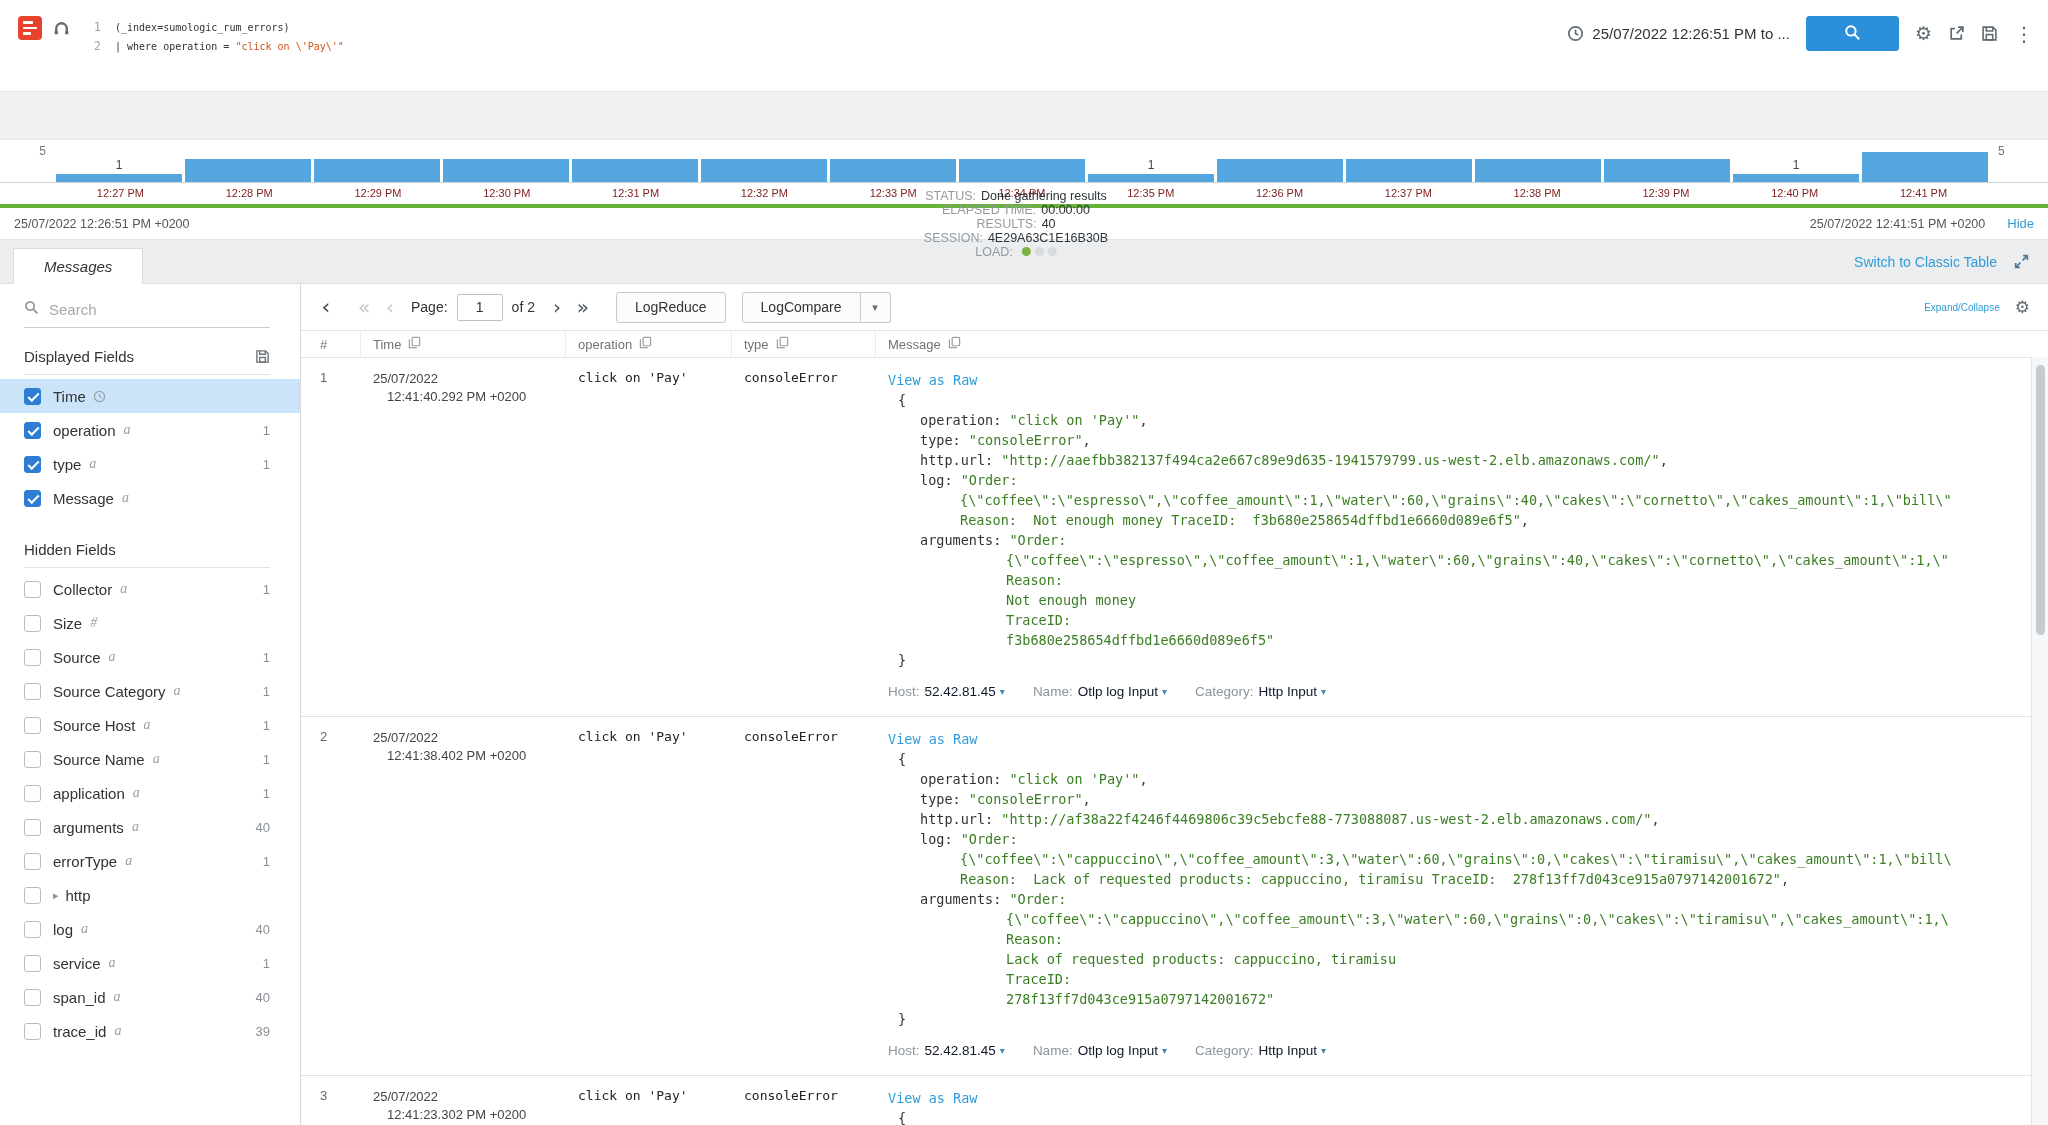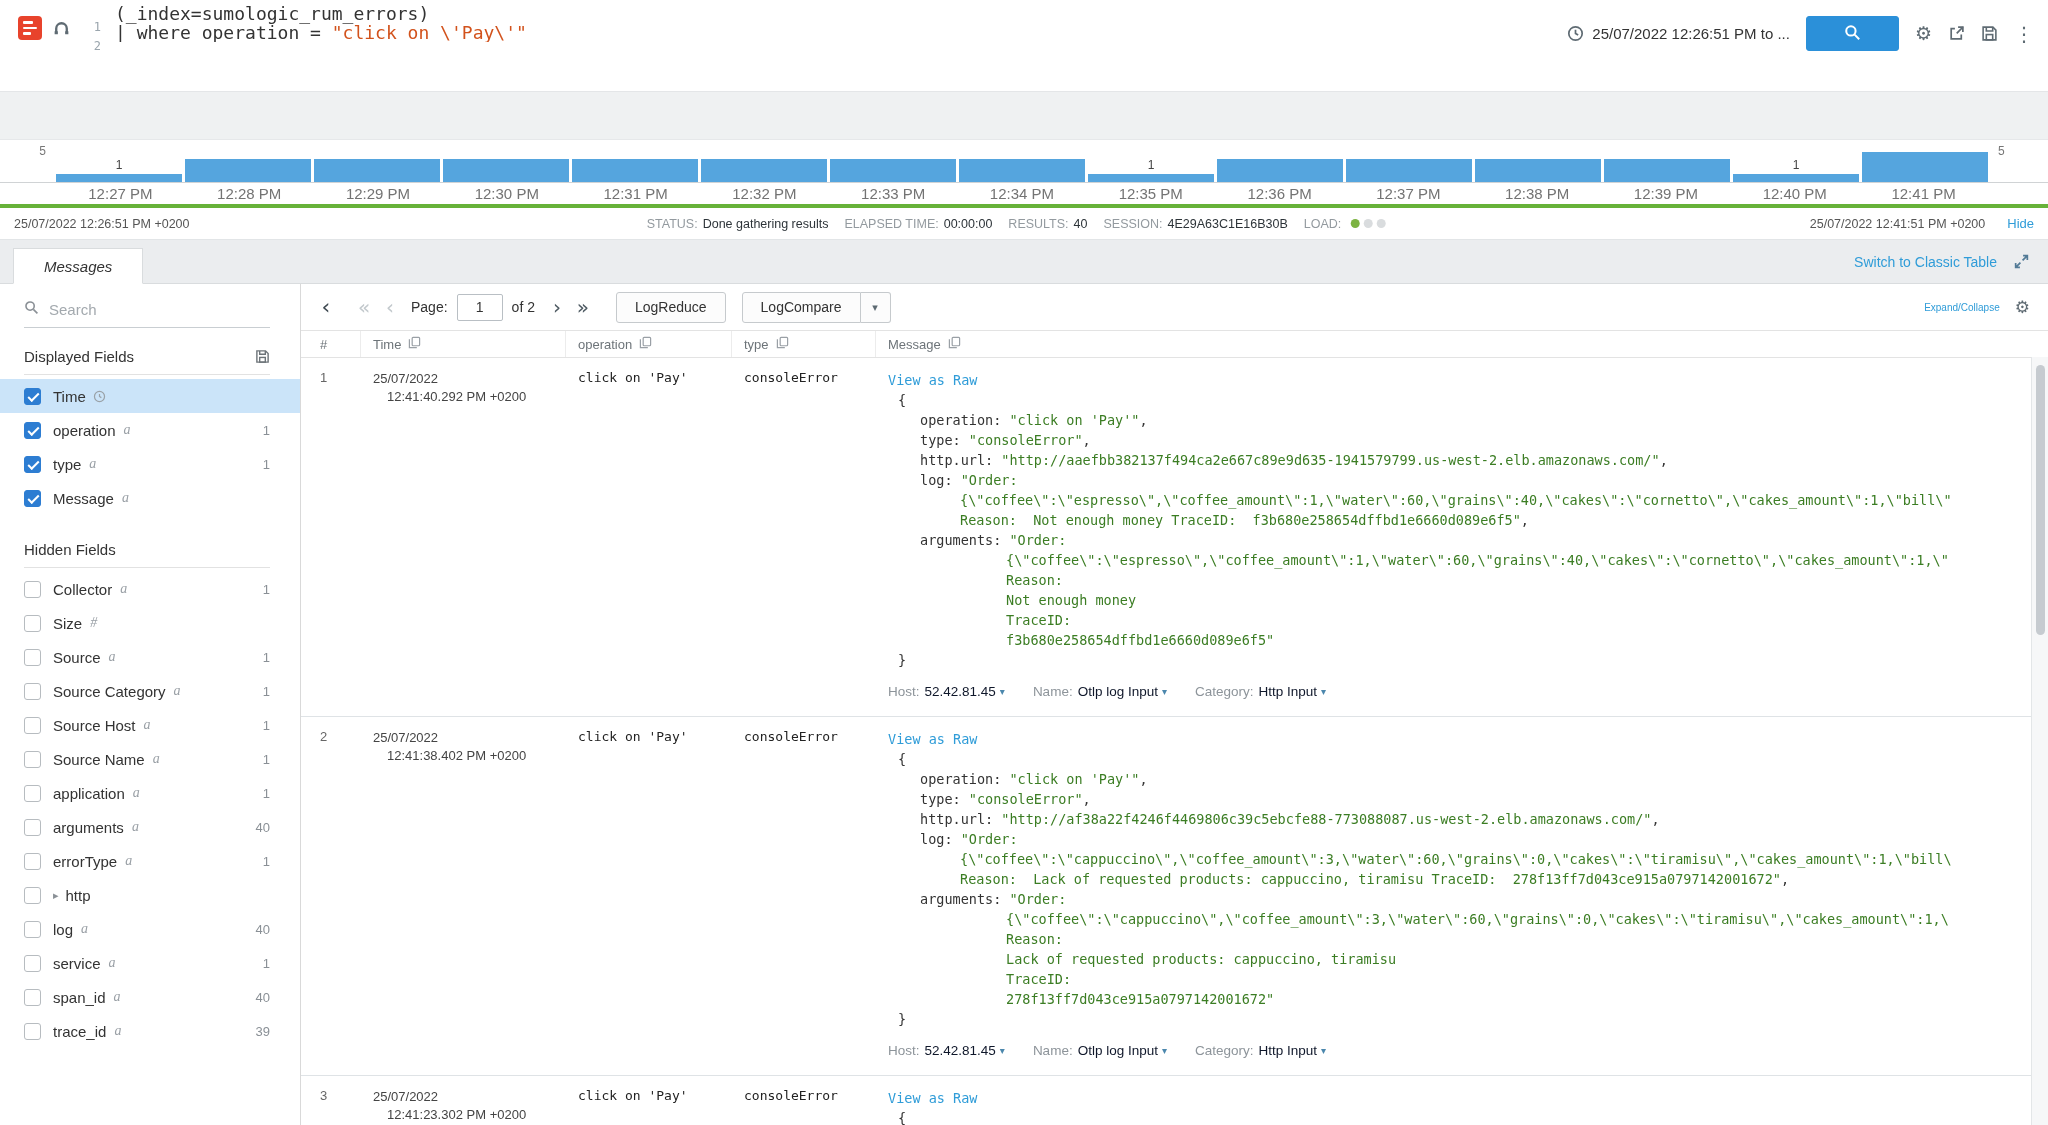--- a/index.html
+++ b/index.html
@@ -7,21 +7,21 @@
   body { font-family:"Liberation Sans", sans-serif; color:#333; }
   .app { position:relative; width:2048px; height:1125px; overflow:hidden; background:#fff; }
 
   
   .topbar { height:92px; display:flex; align-items:flex-start; padding:0 14px 0 18px; background:#fff; border-bottom:1px solid #e4e6e8; }
   .logo { width:24px; height:24px; background:#e8432c; border-radius:4px; display:flex; flex-direction:column; justify-content:center; gap:3px; padding:5px; margin-top:16px; flex:none; }
   .logo-bar { height:3px; background:#fff; border-radius:1px; }
   .b1{width:70%} .b2{width:100%} .b3{width:55%}
   .headset { margin:18px 0 0 10px; flex:none; }
   .gutter { width:30px; text-align:right; font-family:"DejaVu Sans Mono", monospace; font-size:12px; color:#9aa5ad; padding-top:18px; line-height:19px; flex:none; }
-  .query { flex:1; padding:4px 0 0 14px; font-family:"DejaVu Sans Mono", monospace; font-size:18px; line-height:19px; color:#333; overflow:hidden; }
+  .query { flex:1; padding:18px 0 0 14px; font-family:"DejaVu Sans Mono", monospace; font-size:10px; line-height:19px; color:#333; overflow:hidden; }
   .q-string { color:#d2521c; }
   .topbar-right { margin-left:auto; display:flex; align-items:center; gap:16px; margin-top:16px; flex:none; }
   .time-range { display:flex; align-items:center; gap:8px; font-size:15px; color:#333; white-space:nowrap; }
   .search-btn { width:93px; height:35px; background:#2b90d9; border:1px solid #2b90d9; border-radius:3px; display:flex; align-items:center; justify-content:center; cursor:pointer; }
   .icon-btn { display:inline-flex; align-items:center; justify-content:center; cursor:pointer; }
   .glyph-icon { font-family:"DejaVu Sans", sans-serif; color:#5f6b73; font-size:19px; line-height:1; }
   .kebab { font-size:20px; }
 
   
   .gapbar { height:48px; background:#eff1f2; border-bottom:1px solid #e6e8ea; }
@@ -30,24 +30,24 @@
   .hist { height:100px; background:#fff; display:flex; flex-direction:column; padding-top:4px; border-bottom:1px solid #e2e5e7; }
   .hist-top { display:flex; height:40px; }
   .hist-axis { width:56px; font-size:12px; color:#777; text-align:right; padding:0 10px 0 0; flex:none; }
   .hist-axis.right { width:60px; text-align:left; padding:0 0 0 10px; }
   .hist-bars { flex:1; display:flex; align-items:flex-end; gap:3px; }
   .hist-slot { flex:1; height:100%; display:flex; flex-direction:column; justify-content:flex-end; cursor:pointer; }
   .hist-count { font-size:12px; color:#444; text-align:center; margin-bottom:2px; }
   .hist-bar { width:100%; background:#55a5de; }
   .hist-labels-row { display:flex; height:24px; align-items:center; border-top:1px solid #d0d3d5; }
   .hist-labels { flex:1; display:flex; }
-  .hist-xlabel { flex:1; text-align:center; font-size:15px; color:#737373; white-space:nowrap; }
+  .hist-xlabel { flex:1; text-align:center; font-size:11px; color:#7f1d1d; white-space:nowrap; }
   .hist-green { height:4px; background:#67b239; width:100%; cursor:ew-resize; }
   .hist-status { flex:1; position:relative; display:flex; align-items:center; padding:8px 14px; font-size:12.5px; color:#555; }
-  .status-center { position:absolute; left:50%; transform:translateX(-50%); display:flex; align-items:center; white-space:nowrap; }
+  .status-center { position:absolute; left:50%; transform:translateX(-50%); display:flex; align-items:center; white-space:nowrap;flex-direction:column; }
   .status-item { margin-right:16px; display:inline-flex; align-items:center; }
   .status-item .lbl { color:#939a9f; margin-right:5px; }
   .status-item .val { color:#2d3439; }
   .load-dot { width:9px; height:9px; border-radius:50%; background:#d9dcde; display:inline-block; margin-left:4px; }
   .load-dot.on { background:#7cb342; }
   .status-right { margin-left:auto; display:flex; align-items:center; gap:22px; }
   .hide-link { color:#2f9cd8; font-size:13px; cursor:pointer; }
 
   
   .tabbar { height:44px; background:#ebedef; border-bottom:1px solid #d9dcde; display:flex; align-items:flex-end; padding-left:13px; }

